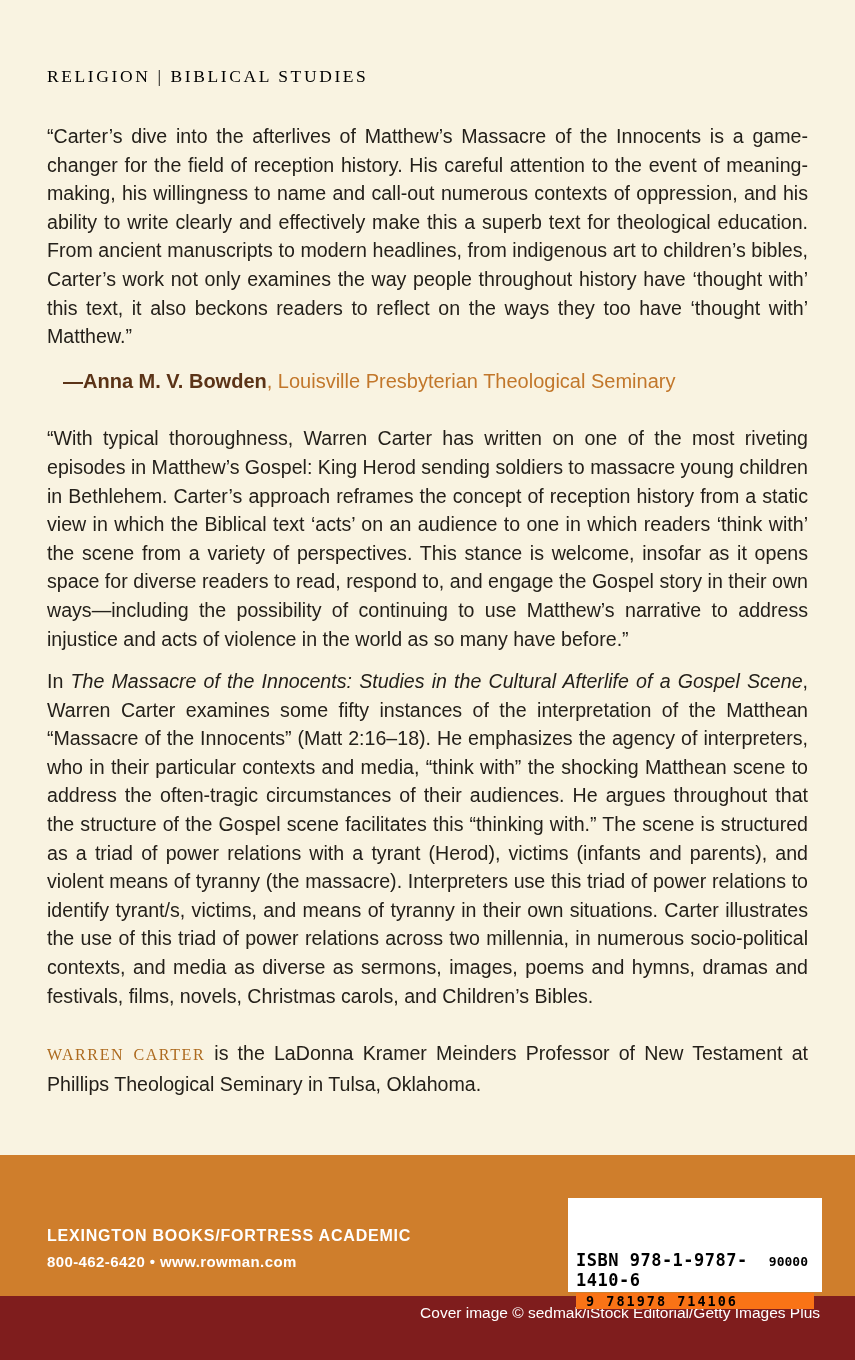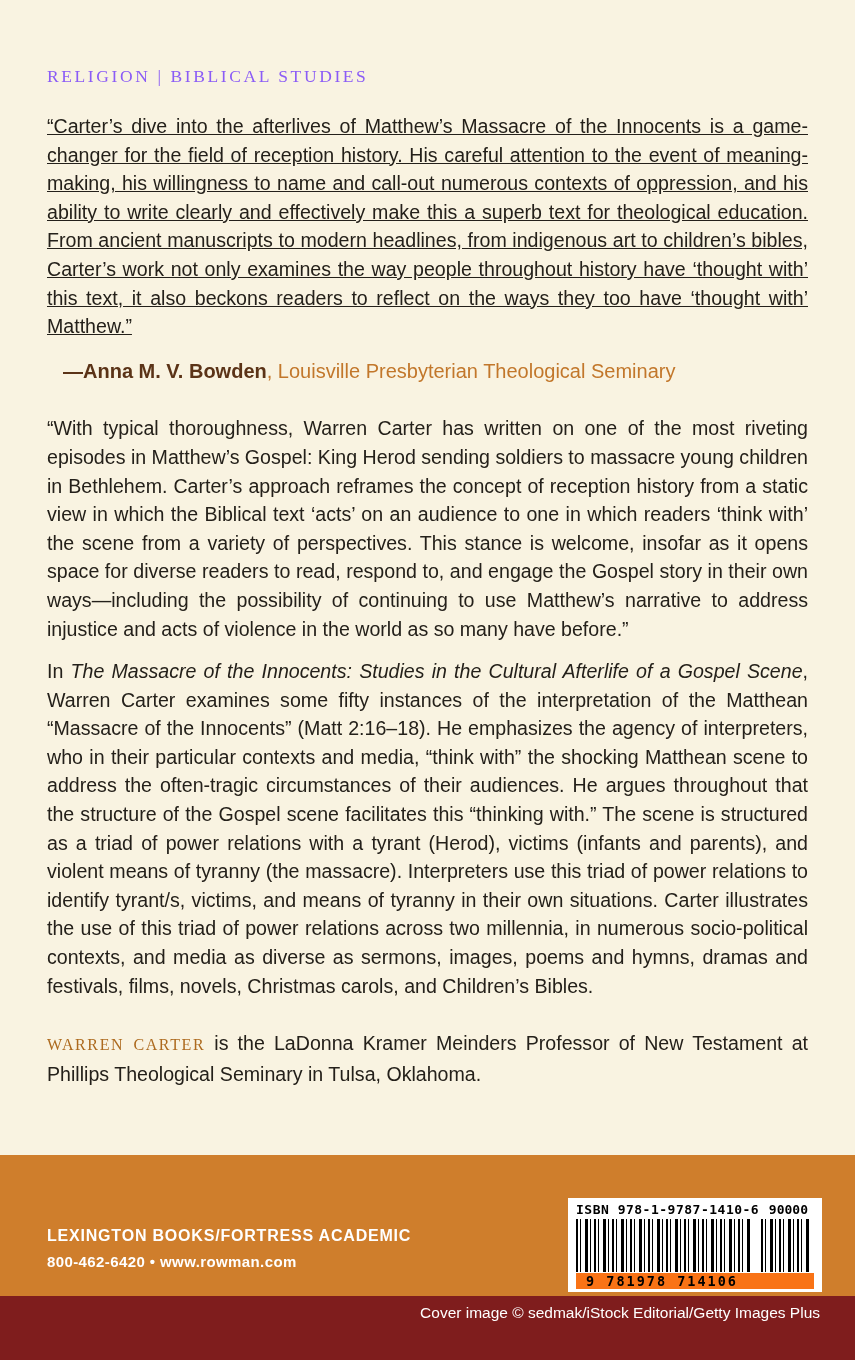--- a/index.html
+++ b/index.html
@@ -21,30 +21,30 @@
     top: 0; left: 0;
     width: 855px;
     padding: 0 47px;
     box-sizing: border-box;
   }
   .category {
     margin-top: 66px;
     font-family: "Liberation Serif", serif;
     font-size: 17.5px;
     letter-spacing: 2.6px;
-    color: #8b5cf6;
+    color: #000000;
   }
   .blurb, .description, .bio {
     font-size: 19.6px;
     line-height: 28.6px;
     color: #24201a;
     text-align: justify;
     margin: 0;
   }
-  .blurb-1 { margin-top: 25px; text-decoration: underline; }
+  .blurb-1 { margin-top: 35px; }
   .blurb-2 { margin-top: 29px; }
   .attribution {
     margin: 16px;
     font-size: 20px;
     line-height: 28.6px;
     text-align: left;
     color: #c2772b;
   }
   .attr-name {
     font-weight: bold;
@@ -108,23 +108,24 @@
     flex-direction: column;
     font-family: "DejaVu Sans Mono", monospace;
     color: #000000;
   }
   .bc-top {
     display: flex;
     justify-content: space-between;
     align-items: baseline;
   }
   .bc-isbn {
-    font-size: 13px;
+    font-size: 17px;
     letter-spacing: 0.5px;
     font-weight: bold;
+    margin-top: 48px;
   }
   .bc-price {
     font-size: 13px;
     font-weight: bold;
     padding-right: 6px;
   }
   .bc-bars-row {
     flex: 1;
     display: flex;
     gap: 10px;

